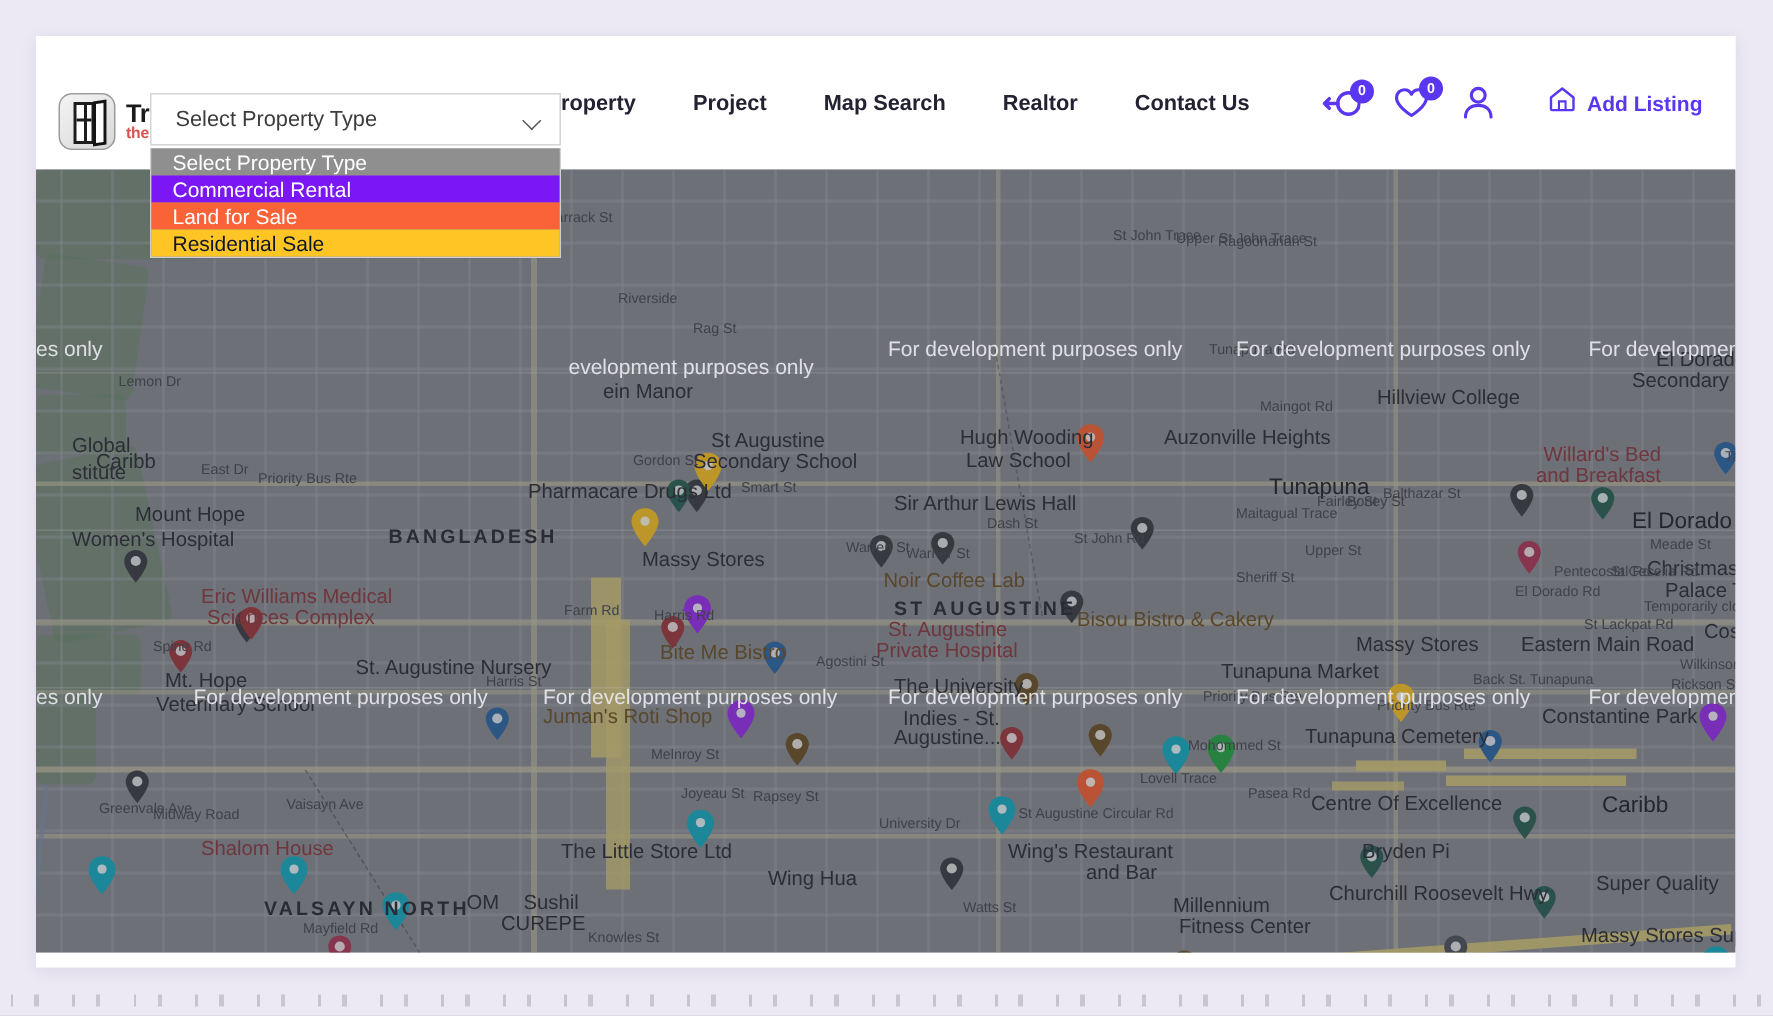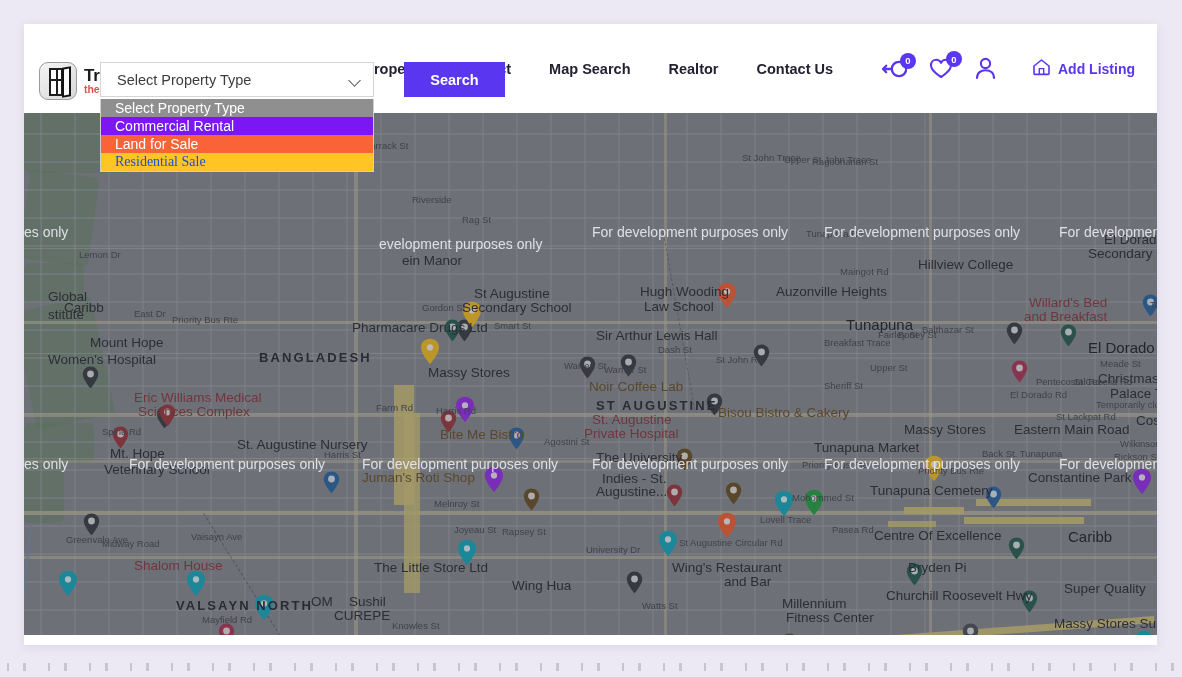--- a/index.html
+++ b/index.html
@@ -682,21 +682,21 @@
           <div class="map-label lbl-place lbl-red" style="left: 568px; top: 299px;">St. Augustine</div>
           <div class="map-label lbl-place lbl-red" style="left: 560px; top: 313px;">Private Hospital</div>
           <div class="map-label lbl-place" style="left: 572px; top: 337px;">The University</div>
           <div class="map-label lbl-place" style="left: 578px; top: 358px;">Indies - St.</div>
           <div class="map-label lbl-place" style="left: 572px; top: 371px;">Augustine...</div>
           <div class="map-label lbl-place lbl-brown" style="left: 694px; top: 292px;">Bisou Bistro &amp; Cakery</div>
           <div class="map-label lbl-place" style="left: 752px; top: 171px;">Auzonville Heights</div>
           <div class="map-label lbl-place" style="left: 894px; top: 144px;">Hillview College</div>
           <div class="map-label lbl-street" style="left: 816px; top: 153px;">Maingot Rd</div>
           <div class="map-label lbl-big" style="left: 822px; top: 203px;">Tunapuna</div>
-          <div class="map-label lbl-street" style="left: 800px; top: 224px;">Breakfast Trace</div>
+          <div class="map-label lbl-street" style="left: 800px; top: 224px;">Maitagual Trace</div>
           <div class="map-label lbl-street" style="left: 846px; top: 249px;">Upper St</div>
           <div class="map-label lbl-street" style="left: 800px; top: 267px;">Sheriff St</div>
           <div class="map-label lbl-place lbl-red" style="left: 1005px; top: 182px;">Willard's Bed</div>
           <div class="map-label lbl-place lbl-red" style="left: 1000px; top: 196px;">and Breakfast</div>
           <div class="map-label lbl-big" style="left: 1064px; top: 226px;">El Dorado</div>
           <div class="map-label lbl-place" style="left: 1064px; top: 133px;">Secondary Sch</div>
           <div class="map-label lbl-place" style="left: 1080px; top: 119px;">El Dorado W</div>
           <div class="map-label lbl-street" style="left: 1076px; top: 245px;">Meade St</div>
           <div class="map-label lbl-place" style="left: 1074px; top: 258px;">Christmas Tree</div>
           <div class="map-label lbl-place" style="left: 1086px; top: 273px;">Palace T&amp;T</div>
@@ -767,23 +767,22 @@
 
       <div id="select-shell">
         <div id="select-box">
           <span id="select-value">Select Property Type</span>
           <span class="chev"></span>
         </div>
         <div id="select-list">
             <div class="opt" style="background: rgb(143, 143, 143); color: rgb(255, 255, 255);">Select Property Type</div>
             <div class="opt" style="background: rgb(123, 23, 245); color: rgb(255, 255, 255);">Commercial Rental</div>
             <div class="opt" style="background: rgb(250, 99, 55); color: rgb(255, 255, 255);">Land for Sale</div>
-            <div class="opt" style="background: rgb(254, 197, 36); color: #1d4ed8; font-family: Liberation Serif, serif;">Residential Sale</div>
+            <div class="opt" style="background: rgb(254, 197, 36); color: #0f172a;">Residential Sale</div>
           </div>
       </div>
 
-      <button id="search-btn">Search</button>
     </div>
 
   </div>
 
   <div id="noise-strip"></div>
 </div>
 
 </body></html>

